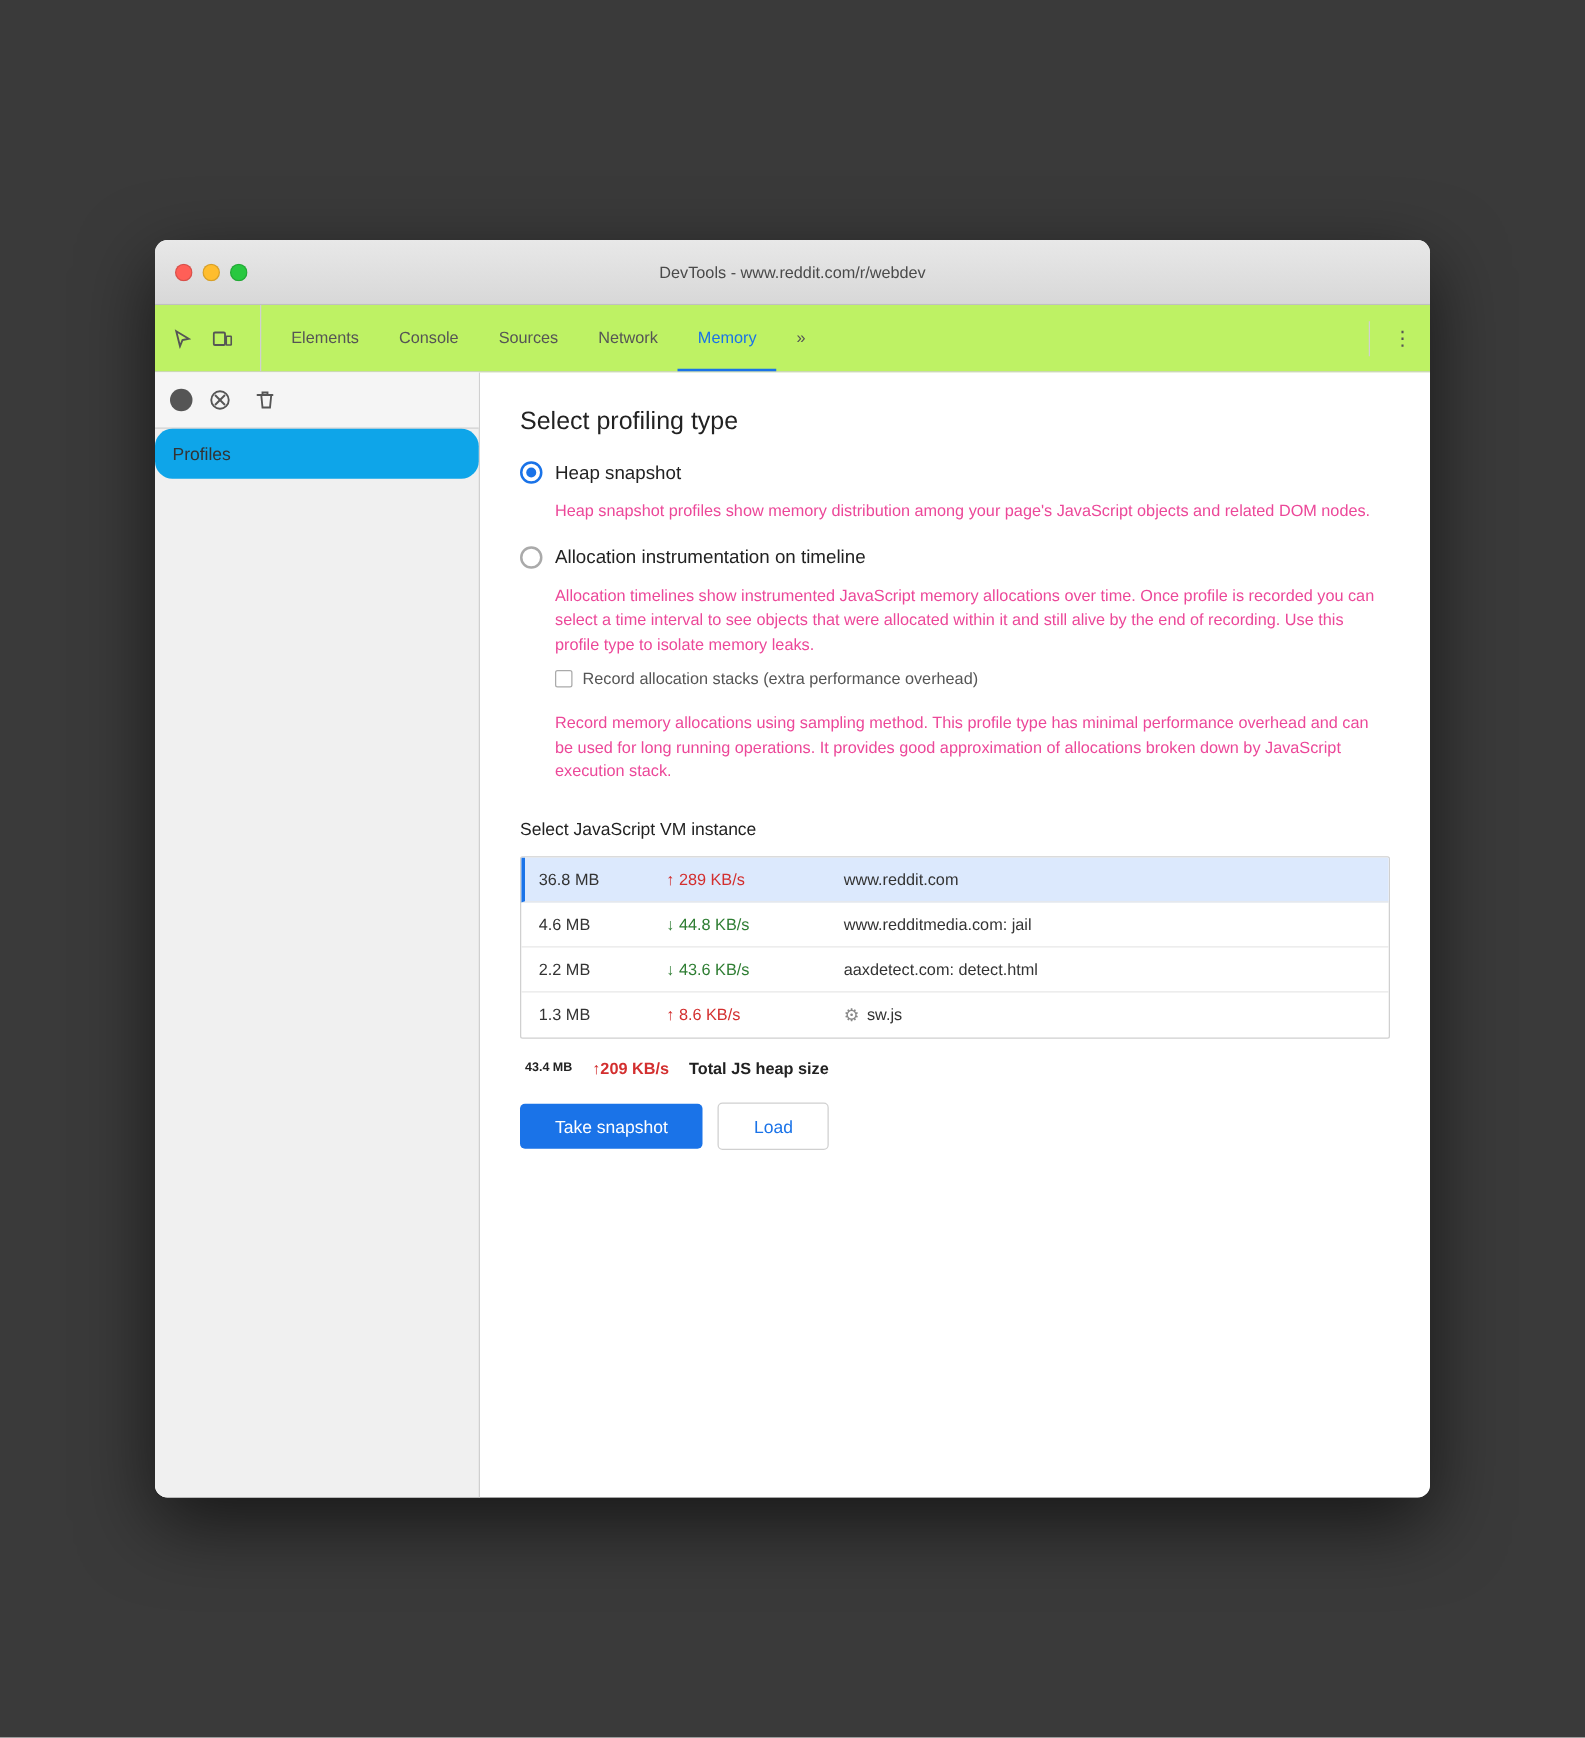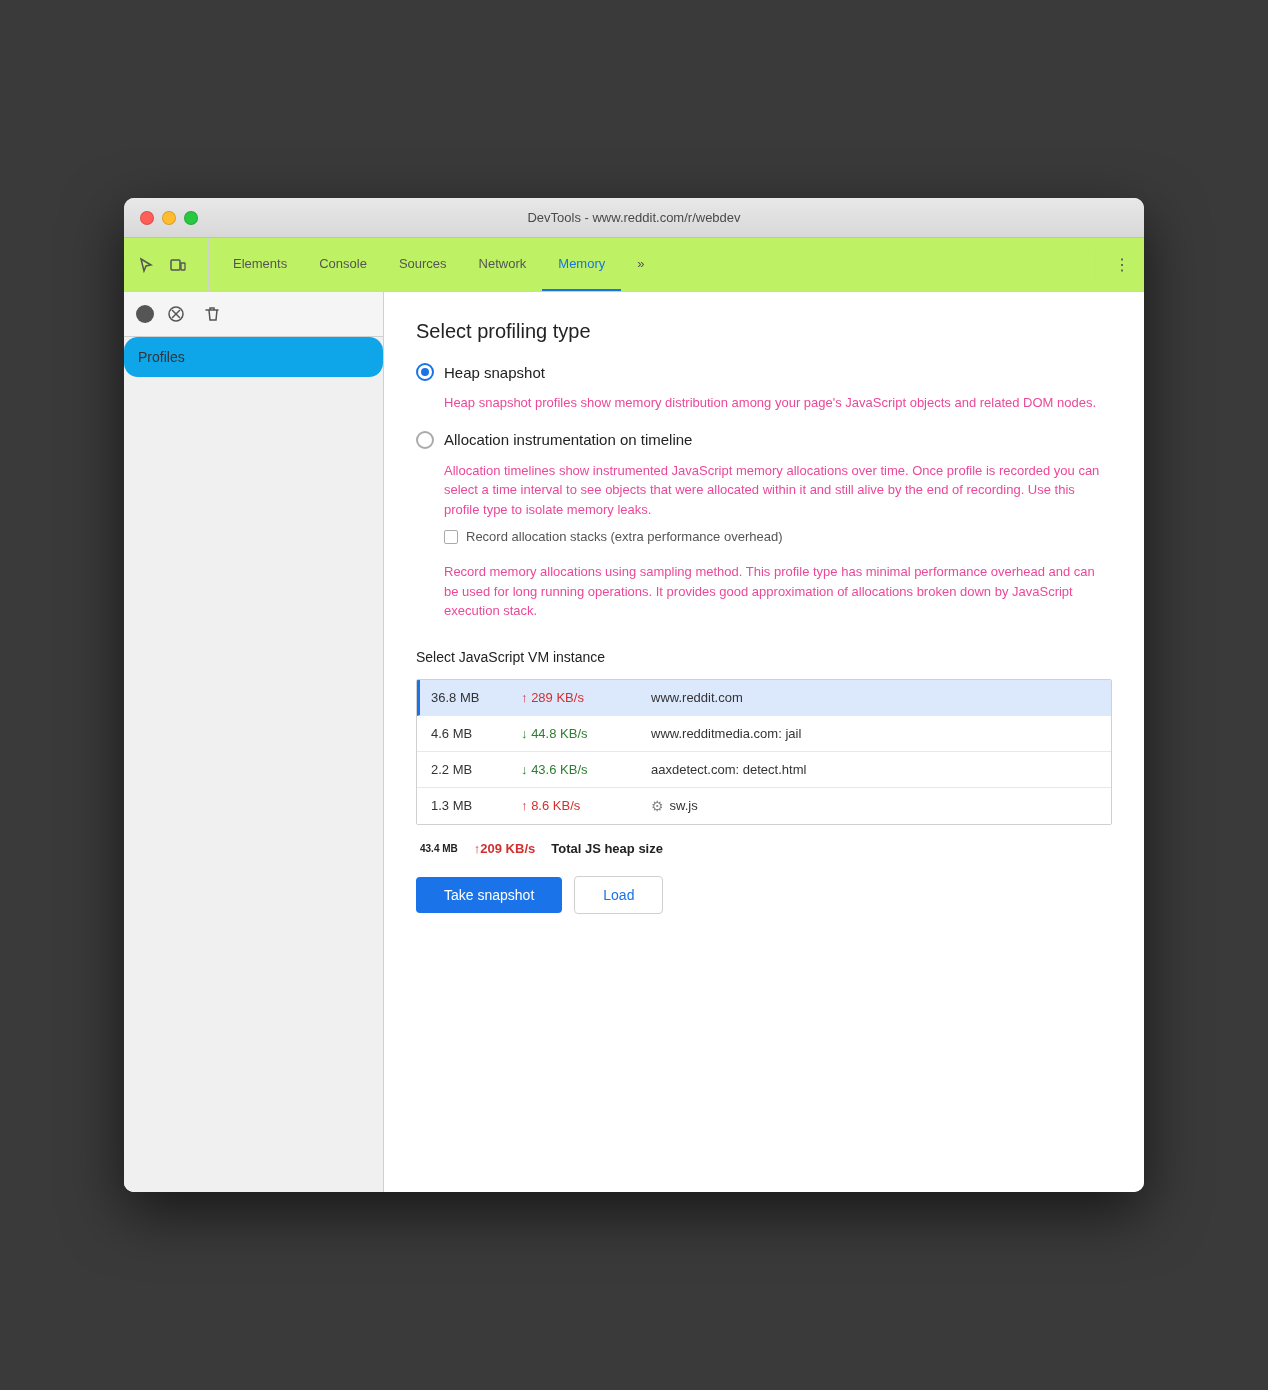--- a/index.html
+++ b/index.html
@@ -13,21 +13,21 @@
     }
     .window {
       width: 1020px;
       border-radius: 10px;
       overflow: hidden;
       box-shadow: 0 20px 60px rgba(0,0,0,0.6);
       background: #f0f0f0;
     }
     .titlebar {
       background: linear-gradient(to bottom, #e8e8e8, #d8d8d8);
-      height: 40px;
+      height: 52px;
       display: flex;
       align-items: center;
       padding: 0 16px;
       border-bottom: 1px solid #c0c0c0;
       position: relative;
     }
     .traffic-lights {
       display: flex;
       gap: 8px;
       align-items: center;
@@ -239,21 +239,21 @@
       border-radius: 2px;
       overflow: hidden;
       margin-bottom: 16px;
     }
     .vm-row {
       display: flex;
       align-items: center;
       padding: 10px 14px;
       border-bottom: 1px solid #e8e8e8;
       font-size: 13px;
-      gap: 20px;
+      gap: 32px;
       cursor: pointer;
     }
     .vm-row:last-child { border-bottom: none; }
     .vm-row.selected {
       background: #dce9fd;
       border-left: 3px solid #1a73e8;
       padding-left: 11px;
     }
     .vm-memory {
       width: 70px;

